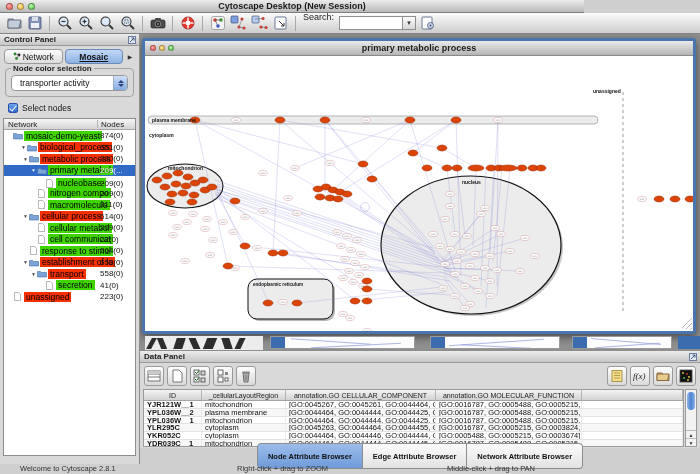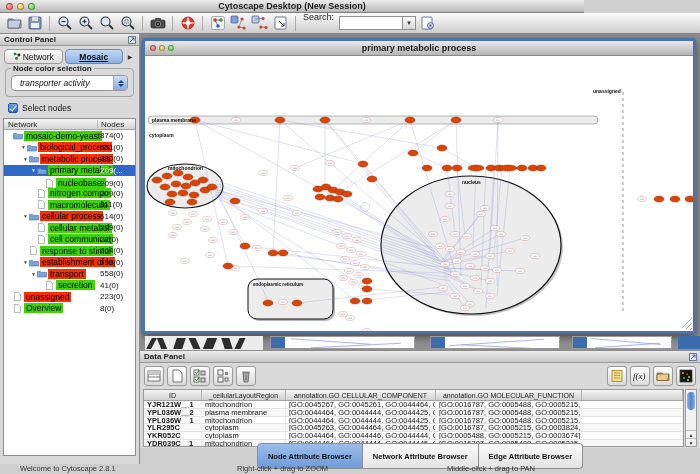--- a/index.html
+++ b/index.html
@@ -45,21 +45,21 @@
      display:flex; align-items:center; justify-content:center; gap:2px; }
   .cp-tab.sel { background:linear-gradient(#c2d8f5,#8cb2e4); border-color:#6a88b8; font-weight:bold;text-decoration:underline; }
   .cp-tab-arrow { width:10px; height:15px; font-size:6px; color:#333; display:flex;
      align-items:center; justify-content:center; }
   .groupbox { margin:2px 5px 0 5px; border:1px solid #a5a5a5; border-radius:4px;
      padding:6px 5px 5px 5px; position:relative; }
   .groupbox .legend { position:absolute; top:-5px; left:5px; background:#d9d9d9;
      font-size:8px; font-weight:bold; color:#222; padding:0 2px; }
   .aqua-select { height:16px; border:1px solid #979797; border-radius:4px; background:#fff;
      display:flex; align-items:center; position:relative; overflow:hidden; }
-  .aqua-select .val { flex:1; font-size:8.5px; color:#111; padding-left:8px;font-style:italic; }
+  .aqua-select .val { flex:1; font-size:8.5px; color:#111; padding-left:8px; }
   .aqua-select .caps { width:14px; height:16px; background:linear-gradient(#d5e4f9,#7fa8e0);
      border-left:1px solid #97aecd; display:flex; flex-direction:column; align-items:center;
      justify-content:center; gap:1px; }
   .tri-up { width:0; height:0; border-left:3px solid transparent; border-right:3px solid transparent;
      border-bottom:3px solid #29437a; }
   .tri-dn { width:0; height:0; border-left:3px solid transparent; border-right:3px solid transparent;
      border-top:3px solid #29437a; }
   .cb-row { display:flex; align-items:center; gap:4px; padding:4px 0 0 8px; height:18px; }
   .cbx { width:10px; height:10px; border-radius:2px; border:1px solid #2a55a8;
      background:linear-gradient(#6ea6f2,#2f66c8); position:relative; }
@@ -433,28 +433,20 @@
             <span class="tlabel green">secretion</span>
             <span class="tcount">41(0)</span>
           </div>
           <div class="trow" style="padding-left: 2px;">
             <span class="exp" style="visibility: hidden;">▼</span>
             <span class="tico"><svg width="9" height="9">
                 <path d="M1.5 0.5h4l2 2v6h-6z" fill="#fff" stroke="#888" stroke-width=".6"></path>
               </svg></span>
             <span class="tlabel red">unassigned</span>
             <span class="tcount">223(0)</span>
-          </div>
-          <div class="trow" style="padding-left: 2px;">
-            <span class="exp" style="visibility: hidden;">▼</span>
-            <span class="tico"><svg width="9" height="9">
-                <path d="M1.5 0.5h4l2 2v6h-6z" fill="#fff" stroke="#888" stroke-width=".6"></path>
-              </svg></span>
-            <span class="tlabel green">Overview</span>
-            <span class="tcount">8(0)</span>
           </div>
         </div>
     </div>
   </div>
 
   <div class="desktop">
     <div class="inner-window">
       <div class="wtitlebar">
         <div class="wlights">
           <span class="light r"></span>
@@ -921,22 +913,22 @@
       </div>
     <div class="dp-scroll">
       <span class="dp-thumb"></span>
       <span class="dp-sarrow" style="bottom:8px">▲</span>
       <span class="dp-sarrow" style="bottom:0">▼</span>
     </div>
   </div>
 
   <div class="browser-tabs" id="browser-tabs">
       <div class="btab sel">Node Attribute Browser</div>
+      <div class="btab">Edge Attribute Browser</div>
       <div class="btab">Network Attribute Browser</div>
-      <div class="btab">Edge Attribute Browser</div>
     </div>
 
   <div class="status-bar" id="status-bar">
     <span class="grip"></span>
   <span class="status-item" style="left: 8px;">Welcome to Cytoscape 2.8.1</span>
       <span class="status-item" style="left: 225px;">Right-click + drag to ZOOM</span>
       <span class="status-item" style="left: 435px;">Middle-click + drag to PAN</span>
     </div>
 
 </div>

